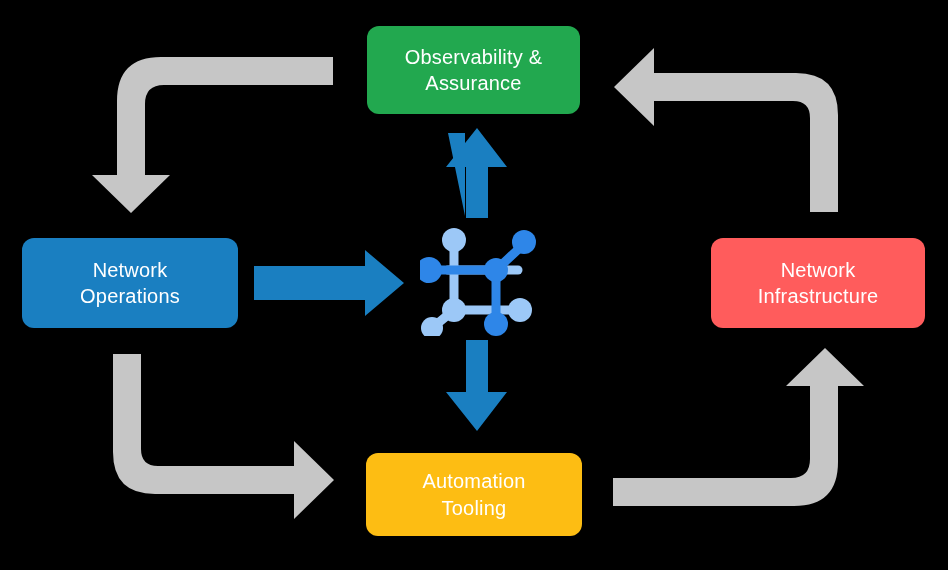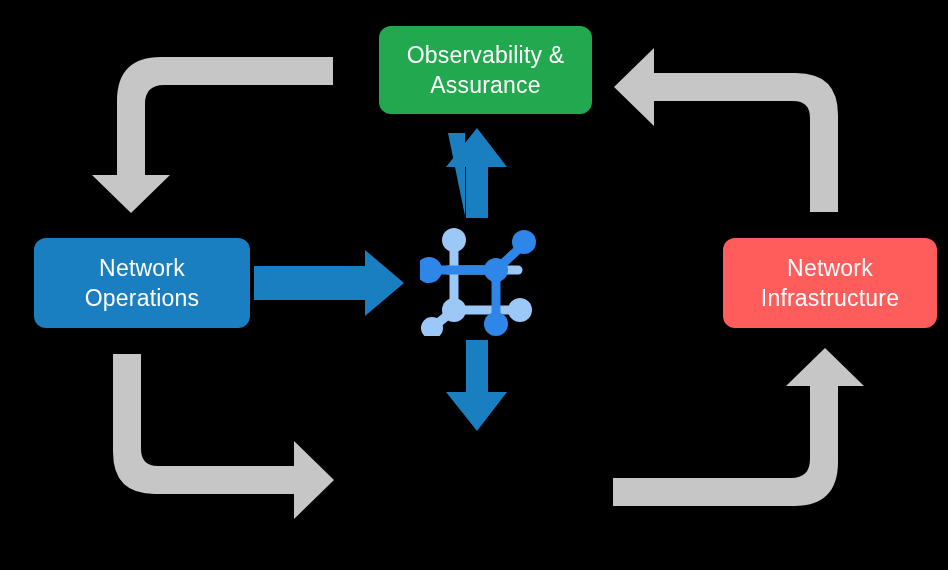--- a/index.html
+++ b/index.html
@@ -18,28 +18,27 @@
     overflow: hidden;
   }
   .node-box {
     position: absolute;
     border-radius: 12px;
     display: flex;
     align-items: center;
     justify-content: center;
     text-align: center;
     color: #ffffff;
-    font-size: 23px;
+    font-size: 20px;
     line-height: 1.32;
     font-weight: 400;
     letter-spacing: 0.2px;
     box-sizing: border-box;
     padding: 4px 10px;
     white-space: pre-line;
-    margin-left: 12px;
   }
   #box-observability {
     left: 367px;
     top: 26px;
     width: 213px;
     height: 88px;
     background: #22A84F;
   }
   #box-network-operations {
     left: 22px;
@@ -213,14 +212,16 @@
 
   <div class="node-box" id="box-observability">Observability &amp;
 Assurance</div>
 
   <div class="node-box" id="box-network-operations">Network
 Operations</div>
 
   <div class="node-box" id="box-network-infrastructure">Network
 Infrastructure</div>
 
+  <div class="node-box" id="box-automation-tooling">Automation
+Tooling</div>
 
 </div>
 
 </body></html>

